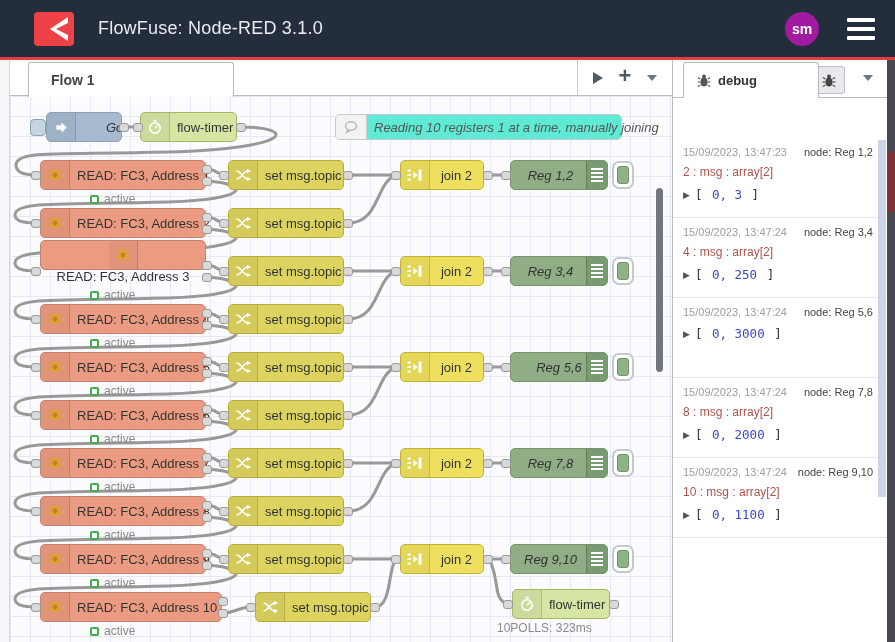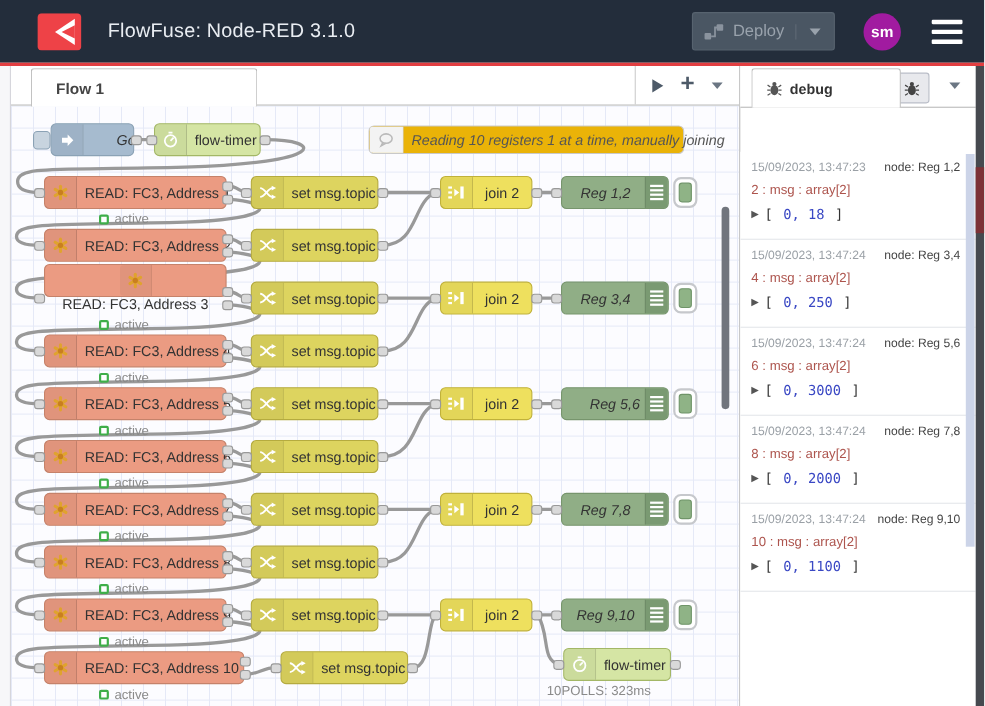--- a/index.html
+++ b/index.html
@@ -51,21 +51,21 @@
     box-sizing:border-box;font-size:13px;color:#333;z-index:2;cursor:pointer;}
   .icon-zone{height:100%;width:28px;flex:0 0 auto;display:flex;align-items:center;justify-content:center;
     border-right:1px solid rgba(0,0,0,.14);background:rgba(0,0,0,.045);border-radius:3.5px 0 0 3.5px;}
   .node-label{flex:1;text-align:center;padding:0 7px;white-space:nowrap;}
   .n-inject{background:#a6bbcf;border-color:#8ba2b5;}
   .n-timer{background:#d5e5a4;border-color:#a3b766;}
   .n-read{background:#eb9b82;border-color:#c5826a;}
   .n-change{background:#ddd45f;border-color:#b5ab3f;}
   .n-join{background:#eee05e;border-color:#c0b13a;}
   .n-debug{background:#90ae86;border-color:#77956d;}
-  .n-comment{background:#eab308;border-color:#c9c9c9;height:26px;color:#555;font-style:italic;}
+  .n-comment{background:#5eead4;border-color:#c9c9c9;height:26px;color:#555;font-style:italic;}
   .n-comment .icon-zone{background:#f3f3f3;width:30px;}
   .italic{font-style:italic;}
   .port{position:absolute;width:10px;height:9px;background:#d9d9d9;border:1px solid #999;border-radius:3px;z-index:3;box-sizing:border-box;cursor:crosshair;}
   .inject-btn{position:absolute;width:16px;height:17px;background:#c8d4df;border:1.5px solid #8ba2b5;border-radius:4px;z-index:2;box-sizing:border-box;cursor:pointer;}
   .debug-zone{position:absolute;right:0;top:0;bottom:0;width:20px;background:#7a9a72;border-left:1px solid rgba(0,0,0,.18);
     border-radius:0 3.5px 3.5px 0;display:flex;flex-direction:column;justify-content:center;align-items:center;gap:2px;}
   .debug-zone i{display:block;width:12px;height:2px;background:#fff;}
   .dbg-toggle{position:absolute;width:22px;height:28px;border:2px solid #c6c8cc;background:#fff;border-radius:7px;z-index:2;
     display:flex;align-items:center;justify-content:center;box-sizing:border-box;cursor:pointer;}
   .dbg-toggle i{width:12px;height:18px;background:#8fb386;border:1px solid #6f9468;border-radius:3px;box-sizing:border-box;}
@@ -102,33 +102,20 @@
 <div id="stage">
 
   <div class="app-header">
     <svg class="logo" viewBox="0 0 40 34">
       <rect width="40" height="34" rx="4" fill="#ee4247"></rect>
       <polygon points="34,5 16,17 34,29" fill="#ffffff"></polygon>
       <polygon points="34,11 22,17 34,23" fill="#ee4247"></polygon>
     </svg>
     <span class="app-title">FlowFuse: Node-RED 3.1.0</span>
     <div class="header-right">
-      <div class="deploy-btn">
-        <svg width="18" height="16" viewBox="0 0 18 16">
-          <g fill="#8a939e">
-              <rect x="0.5" y="9" width="6" height="6" rx="1"></rect>
-              <rect x="11.5" y="1" width="6" height="6" rx="1"></rect>
-            </g>
-          <path d="M6.5 12 h3.5 v-8 h2" stroke="#8a939e" stroke-width="1.6" fill="none"></path>
-        </svg>
-        <span class="deploy-label">Deploy</span>
-        <span class="deploy-chevron">
-            <i class="chev"></i>
-          </span>
-      </div>
       <div class="avatar">sm</div>
       <div class="hamburger">
           <span></span>
           <span></span>
           <span></span>
         </div>
     </div>
   </div>
   <div class="red-line"></div>
 
@@ -771,21 +758,21 @@
       <div class="dbg-scroll"></div>
     <div class="msg">
           <div class="msg-line1">
             <div class="msg-ts">15/09/2023, 13:47:23</div>
             <div class="msg-node">node: Reg 1,2</div>
           </div>
           <div class="msg-meta">2 : msg : array[2]</div>
           <div class="msg-val">
             <div class="msg-expand">▶</div>
             <div class="" style="white-space: pre;">[ </div>
-            <div class="msg-num">0, 18</div>
+            <div class="msg-num">0, 3</div>
             <div class="" style="white-space: pre;"> ]</div>
           </div>
         </div>
         <div class="msg">
           <div class="msg-line1">
             <div class="msg-ts">15/09/2023, 13:47:24</div>
             <div class="msg-node">node: Reg 3,4</div>
           </div>
           <div class="msg-meta">4 : msg : array[2]</div>
           <div class="msg-val">
@@ -793,21 +780,20 @@
             <div class="" style="white-space: pre;">[ </div>
             <div class="msg-num">0, 250</div>
             <div class="" style="white-space: pre;"> ]</div>
           </div>
         </div>
         <div class="msg">
           <div class="msg-line1">
             <div class="msg-ts">15/09/2023, 13:47:24</div>
             <div class="msg-node">node: Reg 5,6</div>
           </div>
-          <div class="msg-meta">6 : msg : array[2]</div>
           <div class="msg-val">
             <div class="msg-expand">▶</div>
             <div class="" style="white-space: pre;">[ </div>
             <div class="msg-num">0, 3000</div>
             <div class="" style="white-space: pre;"> ]</div>
           </div>
         </div>
         <div class="msg">
           <div class="msg-line1">
             <div class="msg-ts">15/09/2023, 13:47:24</div>

